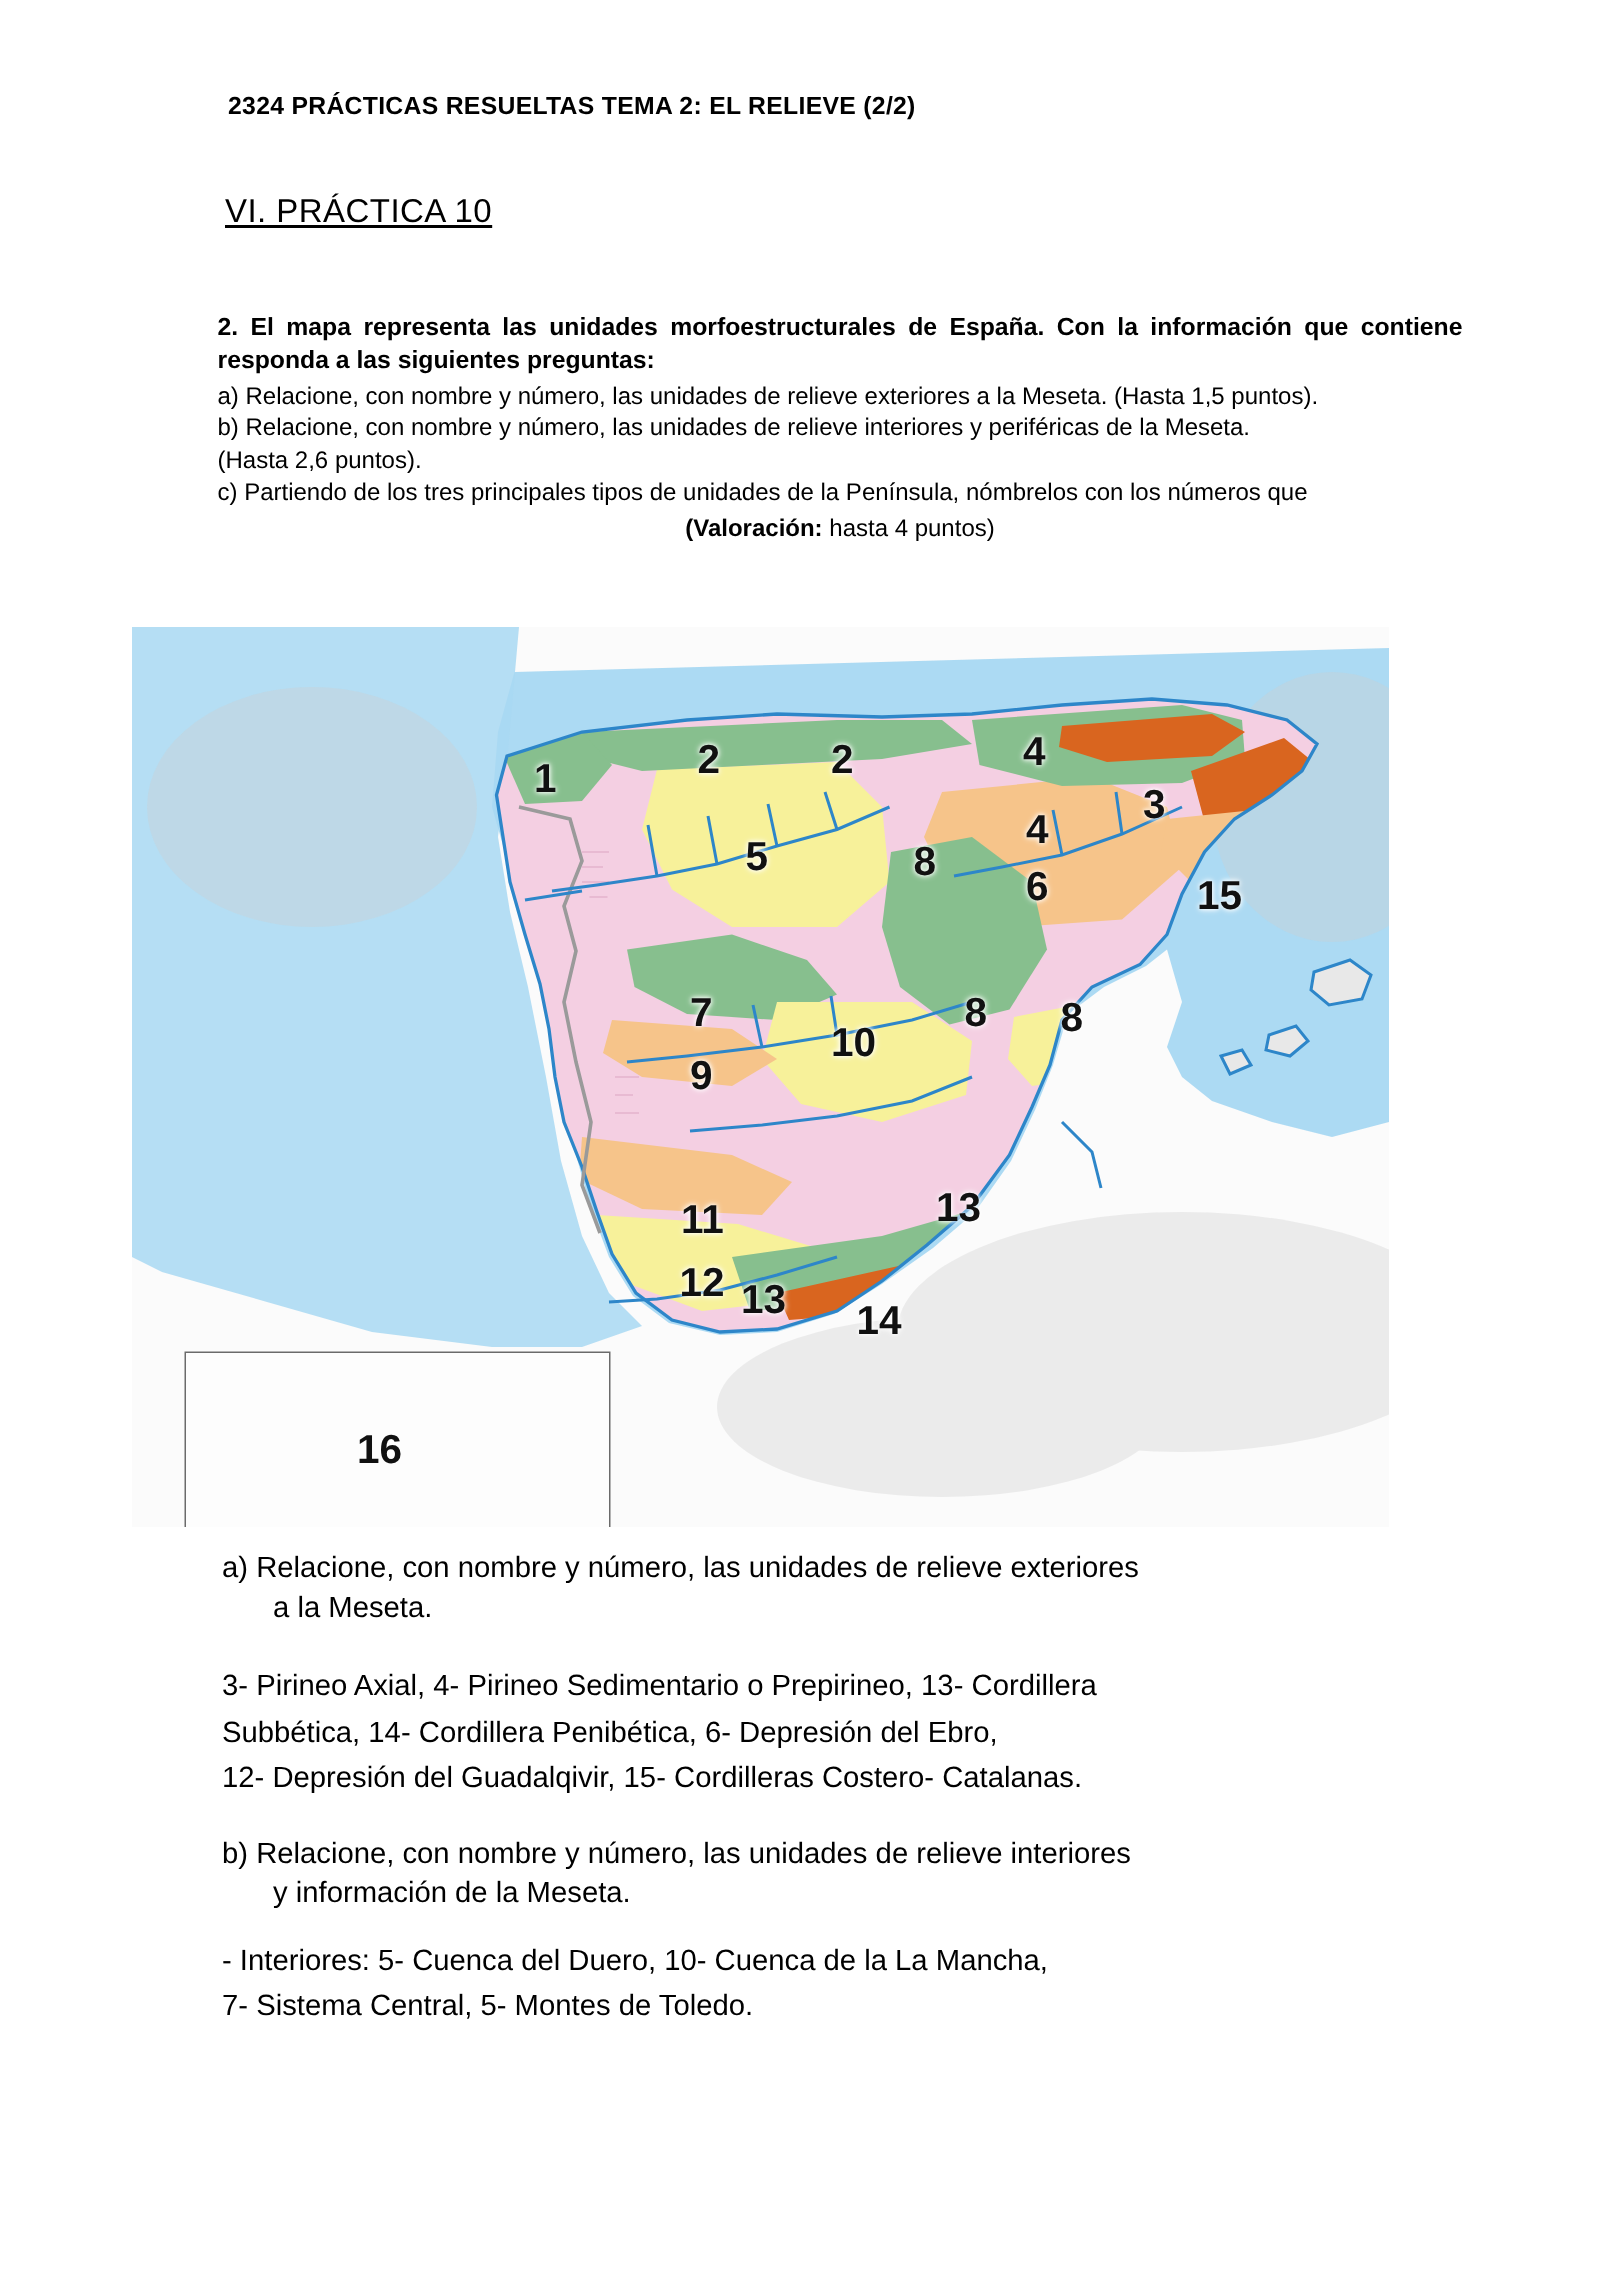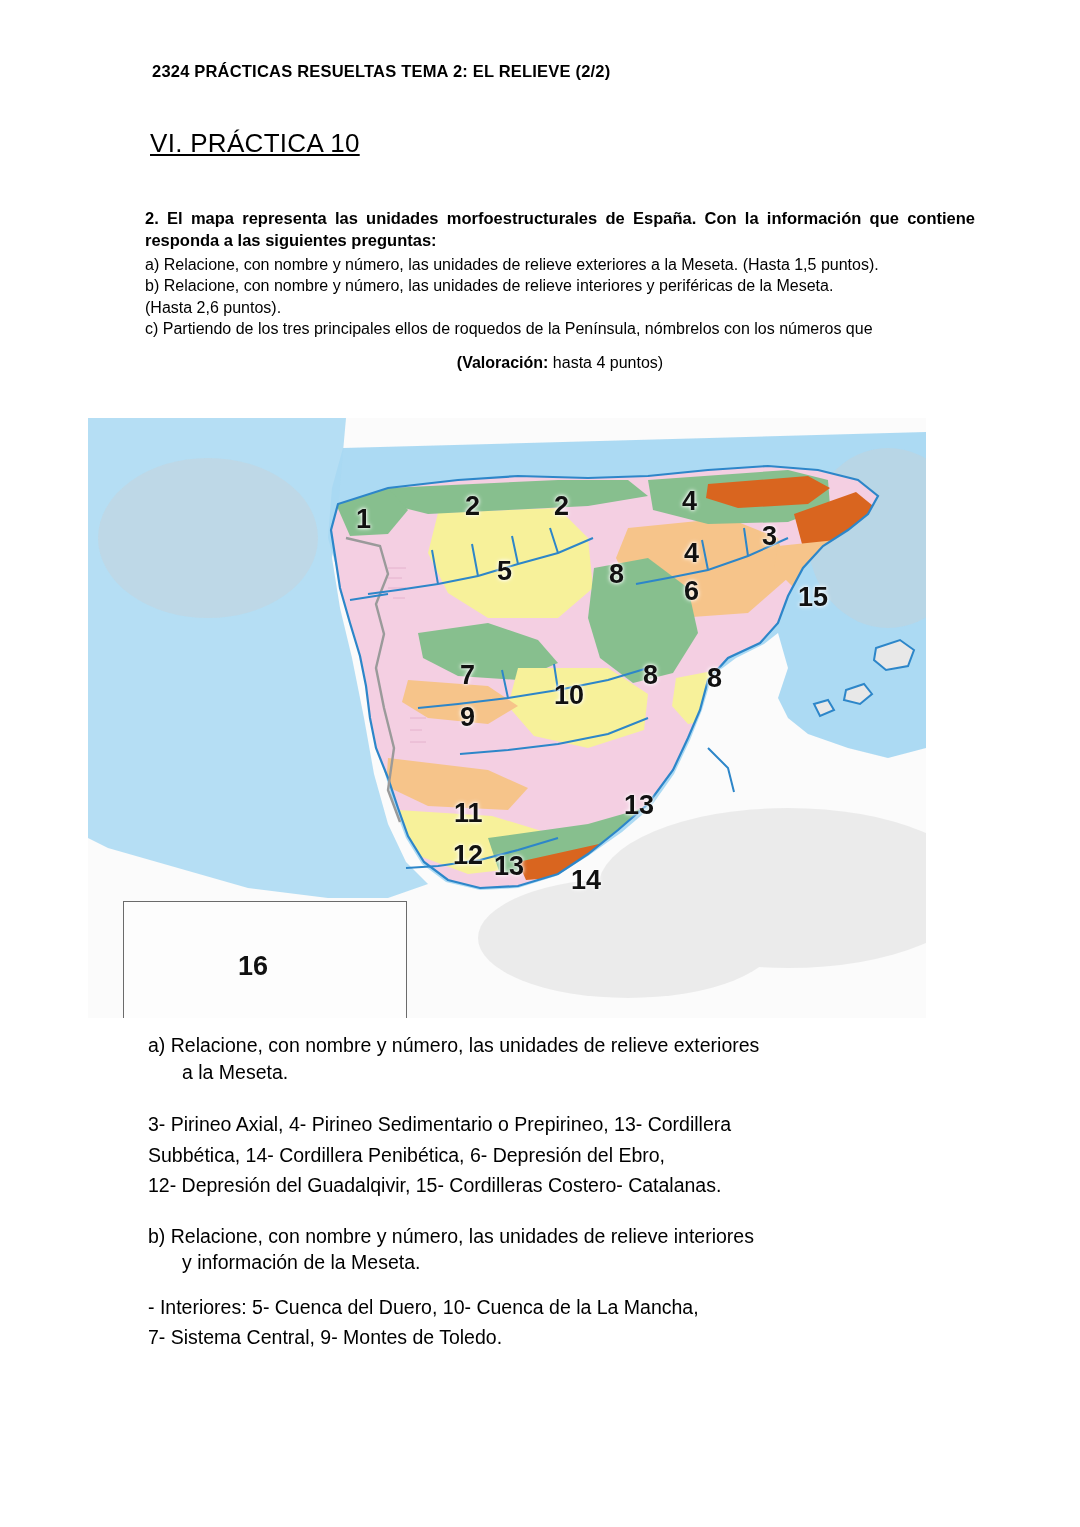--- a/index.html
+++ b/index.html
@@ -28,21 +28,21 @@
     left: 152px;
     top: 62px;
     font-size: 16.5px;
     font-weight: bold;
     letter-spacing: 0.2px;
   }
   .practica-heading {
     position: absolute;
     left: 150px;
     top: 128px;
-    font-size: 26px;
+    font-size: 22px;
     text-decoration: underline;
     letter-spacing: 0.3px;
   }
   .question-block {
     position: absolute;
     left: 145px;
     top: 207px;
     width: 830px;
     font-size: 16.5px;
     line-height: 1.36;
@@ -52,21 +52,21 @@
     text-align: justify;
     margin: 0 0 2px 0;
   }
   .q-line {
     margin: 0;
     font-size: 16px;
     line-height: 1.34;
   }
   .q-center {
     text-align: center;
-    margin-top: 12px;
+    margin-top: 2px;
     font-size: 16px;
   }
   .q-center b { font-weight: bold; }
 
   
   .map-figure {
     position: absolute;
     left: 88px;
     top: 418px;
     width: 838px;
@@ -132,21 +132,21 @@
 
   <div class="header-title">2324 PRÁCTICAS RESUELTAS TEMA 2: EL RELIEVE (2/2)</div>
 
   <div class="practica-heading">VI. PRÁCTICA 10</div>
 
   <div class="question-block">
     <p class="q-intro">2. El mapa representa las unidades morfoestructurales de España. Con la información que contiene responda a las siguientes preguntas:</p>
     <p class="q-line">a) Relacione, con nombre y número, las unidades de relieve exteriores a la Meseta.  (Hasta 1,5 puntos).</p>
     <p class="q-line">b) Relacione, con nombre y número, las unidades de relieve interiores y periféricas de la Meseta.</p>
     <p class="q-line">(Hasta 2,6 puntos).</p>
-    <p class="q-line">c) Partiendo de los tres principales ellos de roquedos de la Península, nómbrelos con los números que</p>
+    <p class="q-line">c) Partiendo de los tres principales tipos de unidades de la Península, nómbrelos con los números que</p>
     <p class="q-center"><b>(Valoración:</b><span> hasta 4 puntos)</span></p>
   </div>
 
   <div class="map-figure">
     <div class="map-bg"></div>
 
     <svg class="sea" viewBox="0 0 838 600" preserveAspectRatio="none">
       <defs>
         <clipPath id="peninsula">
           <path d="M243,112 L250,86 L300,70 L370,62 L430,58 L500,60 L560,58 L620,52 L680,48 L730,52 L770,62
@@ -291,16 +291,16 @@
     <p class="ans-body">3- Pirineo Axial, 4- Pirineo Sedimentario o Prepirineo, 13- Cordillera</p>
     <p class="ans-body">Subbética, 14- Cordillera Penibética, 6- Depresión del Ebro,</p>
     <p class="ans-body">12- Depresión del Guadalqivir, 15- Cordilleras Costero- Catalanas.</p>
     <div class="gap"></div>
     <p class="ans-item">
       <span>b)  Relacione, con nombre y número, las unidades de relieve interiores</span><br>
       <span style="padding-left:34px; display:inline-block;">y información de la Meseta.</span>
     </p>
     <div class="gap-sm"></div>
     <p class="ans-body">- Interiores: 5- Cuenca del Duero, 10- Cuenca de la La Mancha,</p>
-    <p class="ans-body">7- Sistema Central, 9- Montes de Toledo.</p>
+    <p class="ans-body">7- Sistema Central, 5- Montes de Toledo.</p>
   </div>
 
 </div>
 
 </body></html>

